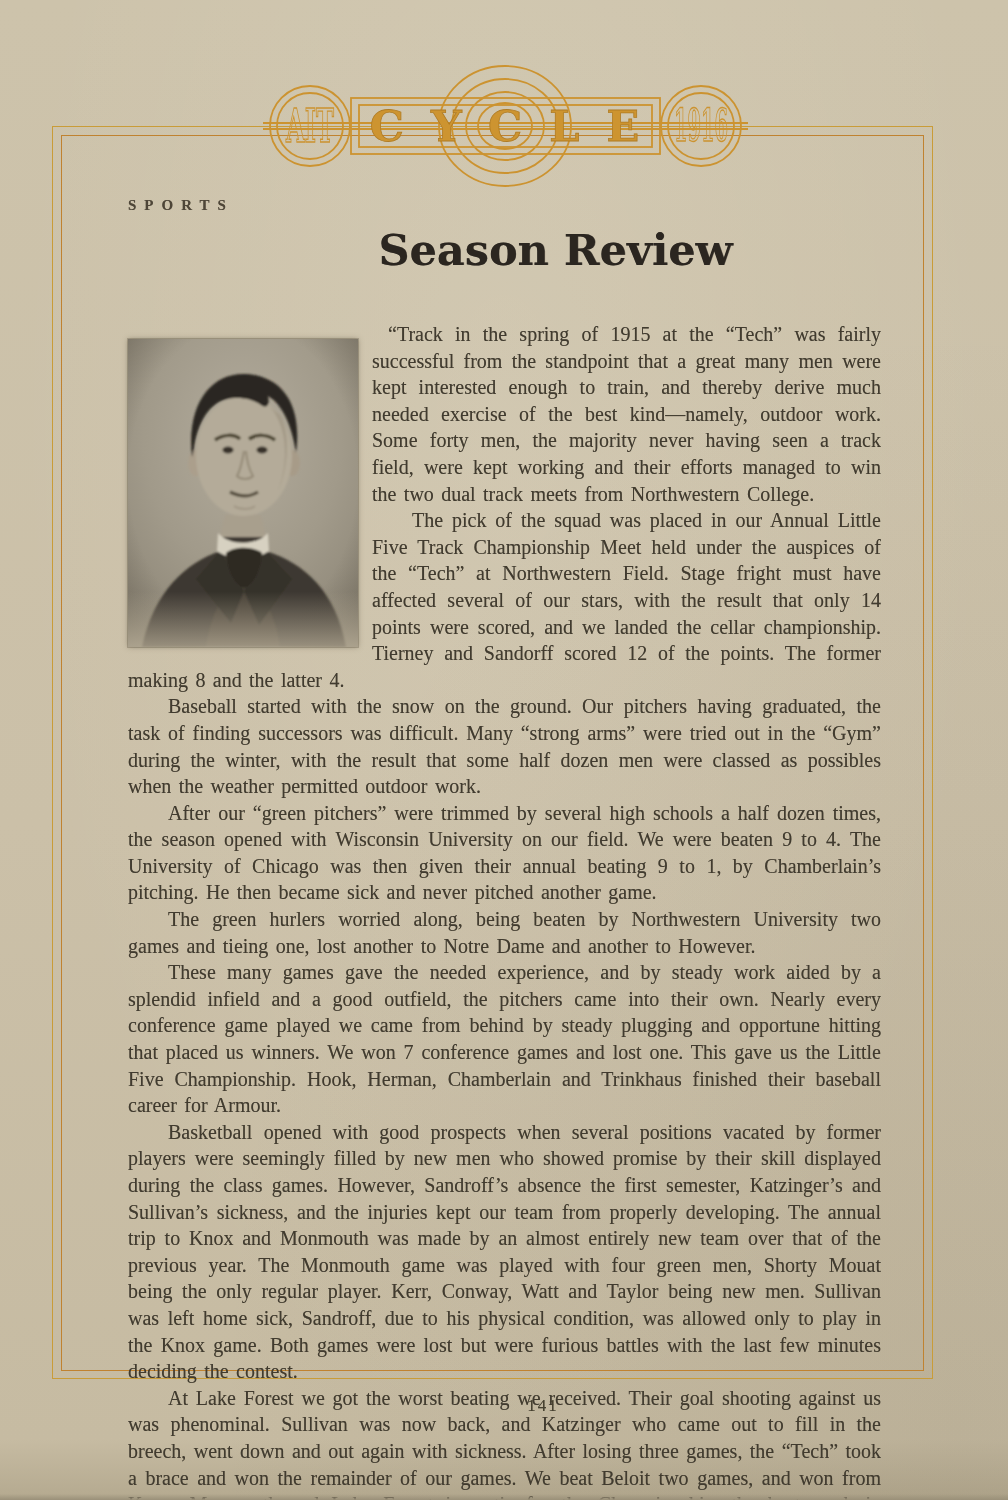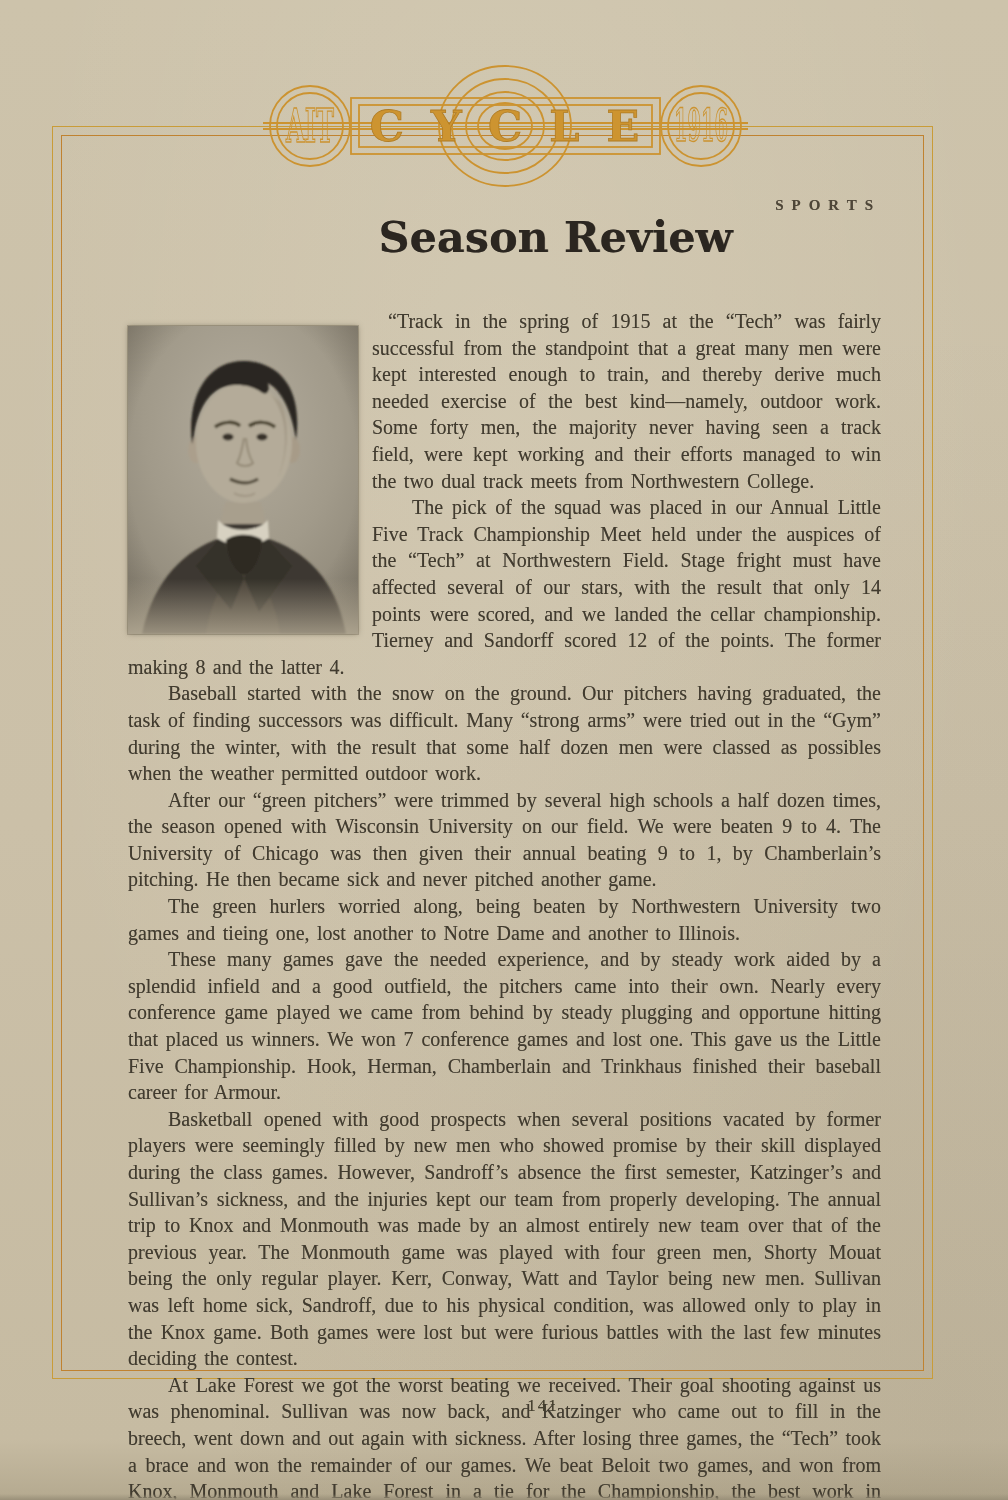--- a/index.html
+++ b/index.html
@@ -13,22 +13,22 @@
   
   .frame{position:absolute;pointer-events:none;}
   .frame-outer{left:52px;top:126px;width:879px;height:1251px;border:1.6px solid #c99c38;}
   .frame-inner{left:61px;top:135px;width:861px;height:1234px;border:1.3px solid #c08230;}
   
   .banner{position:absolute;left:263px;top:58px;width:485px;height:140px;}
   .banner .stroke{stroke:#cc9330;fill:none;}
   .banner text{font-family:"DejaVu Serif", serif;}
   
   .content{position:absolute;left:128px;top:197px;width:753px;color:#413b2f;}
-  .sports{text-align:right;font-size:15px;font-weight:bold;letter-spacing:8px;color:#4e4638;
-    text-shadow:0 0 0.5px rgba(78,70,56,0.5);margin:0 0 0 0;}
+  .sports{text-align:left;font-size:15px;font-weight:bold;letter-spacing:8px;color:#4e4638;
+    text-shadow:0 0 0.5px rgba(78,70,56,0.5);margin:0 0 13px 0;}
   .title{font-family:"DejaVu Serif", serif;font-size:43px;line-height:46px;font-weight:bold;
     color:#2b2620;text-align:center;padding-left:102px;margin:0 0 13px 0;
     text-shadow:0.4px 0.4px 0 rgba(43,38,32,0.55);}
   .body{font-size:20px;line-height:26.6px;text-align:justify;word-spacing:2.4px;
     text-shadow:0 0 0.5px rgba(65,59,47,0.45);}
   .body p{margin:0;text-indent:40px;}
   .body p.p-first{text-indent:16px;margin-top:48px;}
   .photo{float:left;width:230px;height:308px;margin:18px 14px 14px 0;
     box-shadow:0 0 5px rgba(92,83,66,0.55), 0 0 0 1px rgba(110,100,80,0.35);
     background:#9b9384;}
@@ -131,21 +131,21 @@
           </g>
           <rect x="0" y="0" width="230" height="308" fill="url(#pvig)"></rect>
           <rect x="0" y="0" width="230" height="308" fill="url(#pfade)"></rect>
         </svg>
       </div>
 
       <p class="p-first">“Track in the spring of 1915 at the “Tech” was fairly successful from the standpoint that a great many men were kept interested enough to train, and thereby derive much needed exercise of the best kind—namely, outdoor work.  Some forty men, the majority never having seen a track field, were kept working and their efforts managed to win the two dual track meets from Northwestern College.</p>
       <p>The pick of the squad was placed in our Annual Little Five Track Championship Meet held under the auspices of the “Tech” at Northwestern Field.  Stage fright must have affected several of our stars, with the result that only 14 points were scored, and we landed the cellar championship.  Tierney and Sandorff scored 12 of the points.  The former making 8 and the latter 4.</p>
       <p>Baseball started with the snow on the ground.  Our pitchers having graduated, the task of finding successors was difficult.  Many “strong arms” were tried out in the “Gym” during the winter, with the result that some half dozen men were classed as possibles when the weather permitted outdoor work.</p>
       <p>After our “green pitchers” were trimmed by several high schools a half dozen times, the season opened with Wisconsin University on our field.  We were beaten 9 to 4.  The University of Chicago was then given their annual beating 9 to 1, by Chamberlain’s pitching.  He then became sick and never pitched another game.</p>
-      <p>The green hurlers worried along, being beaten by Northwestern University two games and tieing one, lost another to Notre Dame and another to Illinois.</p>
+      <p>The green hurlers worried along, being beaten by Northwestern University two games and tieing one, lost another to Notre Dame and another to However.</p>
       <p>These many games gave the needed experience, and by steady work aided by a splendid infield and a good outfield, the pitchers came into their own.  Nearly every conference game played we came from behind by steady plugging and opportune hitting that placed us winners.  We won 7 conference games and lost one.  This gave us the Little Five Championship.  Hook, Herman, Chamberlain and Trinkhaus finished their baseball career for Armour.</p>
       <p>Basketball opened with good prospects when several positions vacated by former players were seemingly filled by new men who showed promise by their skill displayed during the class games.  However, Sandroff’s absence the first semester, Katzinger’s and Sullivan’s sickness, and the injuries kept our team from properly developing.  The annual trip to Knox and Monmouth was made by an almost entirely new team over that of the previous year.  The Monmouth game was played with four green men, Shorty Mouat being the only regular player.  Kerr, Conway, Watt and Taylor being new men.  Sullivan was left home sick, Sandroff, due to his physical condition, was allowed only to play in the Knox game.  Both games were lost but were furious battles with the last few minutes deciding the contest.</p>
       <p>At Lake Forest we got the worst beating we received.  Their goal shooting against us was phenominal.  Sullivan was now back, and Katzinger who came out to fill in the breech, went down and out again with sickness.  After losing three games, the “Tech” took a brace and won the remainder of our games.  We beat Beloit two games, and won from Knox, Monmouth and Lake Forest in a tie for the Championship, the best work in basketball the Armour has done in some years.  Sullivan and Mouat closed their basketball careers in a blaze of glory by their excellent playing in their last game, when the “Tech” beat Beloit 32 to 9 on our floor.</p>
 
     </div>
   </div>
 
   <div class="pagenum">141</div>
   <div class="bottom-edge"></div>
 </div>

